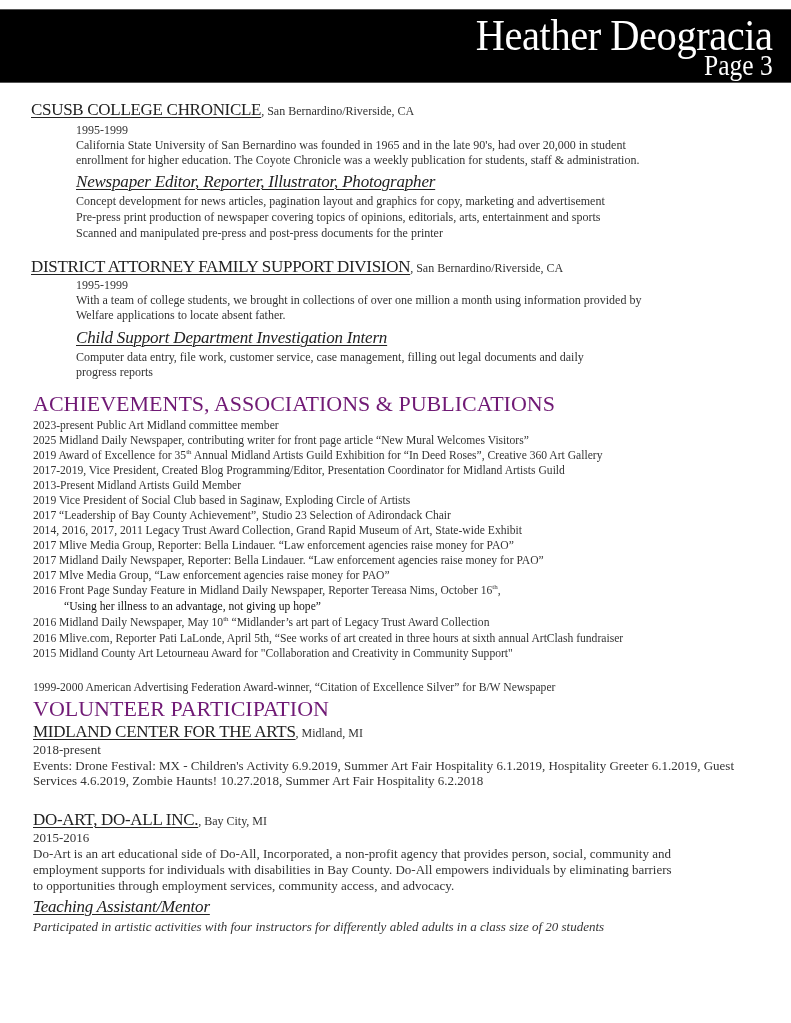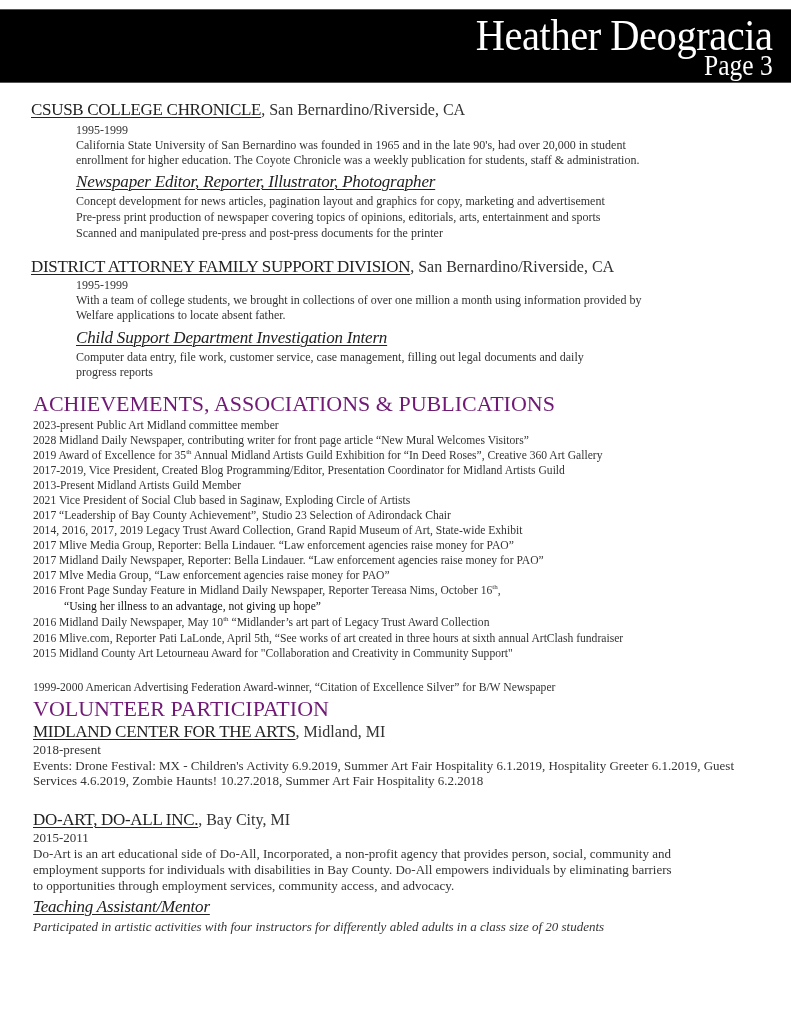--- a/index.html
+++ b/index.html
@@ -7,21 +7,21 @@
          font-family: "Liberation Serif", "DejaVu Serif", serif; color: #2a2a2a; }
   .header-bar { position: absolute; left: 0; top: 9px; width: 791px; height: 72px; background: #000000;
                 border-top: 1px solid #555; border-bottom: 1px solid #555; }
   .header-name { position: absolute; right: 18px; top: 2px; color: #ffffff; font-size: 44px; line-height: 48px;
                  font-family: "Liberation Serif", serif; letter-spacing: -0.5px; transform: scaleX(0.92); transform-origin: right; }
   .header-page { position: absolute; right: 18px; top: 40px; color: #ffffff; font-size: 30px; line-height: 30px;
                  font-family: "Liberation Serif", serif; transform: scaleX(0.85); transform-origin: right; }
   .content { position: absolute; left: 0; top: 0; width: 791px; }
   .org { position: absolute; left: 31px; font-size: 17px; color: #222; white-space: nowrap; }
   .org .org-name { text-decoration: underline; text-underline-offset: 2px; text-decoration-thickness: 1px; letter-spacing: -0.3px; }
-  .org .org-loc { font-size: 16px; color: #333; }
+  .org .org-loc { font-size: 12px; color: #333; }
   .line { position: absolute; white-space: nowrap; font-size: 12px; color: #333; line-height: 15px; }
   .indent { left: 76px; }
   .flush { left: 33px; }
   .role { position: absolute; left: 76px; font-size: 17px; font-style: italic; color: #222;
           text-decoration: underline; text-underline-offset: 2px; text-decoration-thickness: 1px; white-space: nowrap; letter-spacing: -0.2px; }
   .role.flush { left: 33px; }
   .section-title { position: absolute; left: 33px; font-size: 22px; color: #701a75; white-space: nowrap; letter-spacing: 0px; }
   .ach { position: absolute; left: 33px; font-size: 11.6px; color: #333; white-space: nowrap; line-height: 15px; }
   .ach.sub { left: 64px; color: #111; }
   sup { font-size: 7px; vertical-align: super; line-height: 0; }
@@ -53,27 +53,27 @@
   </div>
   <div class="line indent" style="top:278px;">1995-1999</div>
   <div class="line indent" style="top:293px;">With a team of college students, we brought in collections of over one million a month using information provided by</div>
   <div class="line indent" style="top:308px;">Welfare applications to locate absent father.</div>
   <div class="role" style="top:328px;">Child Support Department Investigation Intern</div>
   <div class="line indent" style="top:350px;">Computer data entry, file work, customer service, case management, filling out legal documents and daily</div>
   <div class="line indent" style="top:365px;">progress reports</div>
 
   <div class="section-title" style="top:391px;">ACHIEVEMENTS, ASSOCIATIONS &amp; PUBLICATIONS</div>
   <div class="ach" style="top:418px;">2023-present Public Art Midland committee member</div>
-  <div class="ach" style="top:433px;">2028 Midland Daily Newspaper, contributing writer for front page article “New Mural Welcomes Visitors”</div>
+  <div class="ach" style="top:433px;">2025 Midland Daily Newspaper, contributing writer for front page article “New Mural Welcomes Visitors”</div>
   <div class="ach" style="top:448px;">2019 Award of Excellence for 35<sup>th</sup> Annual Midland Artists Guild Exhibition for “In Deed Roses”, Creative 360 Art Gallery</div>
   <div class="ach" style="top:463px;">2017-2019, Vice President, Created Blog Programming/Editor, Presentation Coordinator for Midland Artists Guild</div>
   <div class="ach" style="top:478px;">2013-Present Midland Artists Guild Member</div>
-  <div class="ach" style="top:493px;">2021 Vice President of Social Club based in Saginaw, Exploding Circle of Artists</div>
+  <div class="ach" style="top:493px;">2019 Vice President of Social Club based in Saginaw, Exploding Circle of Artists</div>
   <div class="ach" style="top:508px;">2017 “Leadership of Bay County Achievement”, Studio 23 Selection of Adirondack Chair</div>
-  <div class="ach" style="top:523px;">2014, 2016, 2017, 2019 Legacy Trust Award Collection, Grand Rapid Museum of Art, State-wide Exhibit</div>
+  <div class="ach" style="top:523px;">2014, 2016, 2017, 2011 Legacy Trust Award Collection, Grand Rapid Museum of Art, State-wide Exhibit</div>
   <div class="ach" style="top:538px;">2017 Mlive Media Group, Reporter: Bella Lindauer. “Law enforcement agencies raise money for PAO”</div>
   <div class="ach" style="top:553px;">2017 Midland Daily Newspaper, Reporter: Bella Lindauer. “Law enforcement agencies raise money for PAO”</div>
   <div class="ach" style="top:568px;">2017 Mlve Media Group, “Law enforcement agencies raise money for PAO”</div>
   <div class="ach" style="top:583px;">2016 Front Page Sunday Feature in Midland Daily Newspaper, Reporter Tereasa Nims, October 16<sup>th</sup>,</div>
   <div class="ach sub" style="top:599px;">“Using her illness to an advantage, not giving up hope”</div>
   <div class="ach" style="top:615px;">2016 Midland Daily Newspaper, May 10<sup>th</sup> “Midlander’s art part of Legacy Trust Award Collection</div>
   <div class="ach" style="top:631px;text-align:center;">2016 Mlive.com, Reporter Pati LaLonde, April 5th, “See works of art created in three hours at sixth annual ArtClash fundraiser</div>
   <div class="ach" style="top:646px;">2015 Midland County Art Letourneau Award for "Collaboration and Creativity in Community Support"</div>
   <div class="ach" style="top:673px;margin-top:7px;">1999-2000 American Advertising Federation Award-winner, “Citation of Excellence Silver” for B/W Newspaper</div>
 
@@ -81,20 +81,20 @@
   <div class="org" style="top:722px; left:33px;">
     <span class="org-name">MIDLAND CENTER FOR THE ARTS</span><span class="org-loc">, Midland, MI</span>
   </div>
   <div class="vol" style="top:742px;">2018-present</div>
   <div class="vol" style="top:758px;">Events: Drone Festival: MX - Children's Activity 6.9.2019, Summer Art Fair Hospitality 6.1.2019, Hospitality Greeter 6.1.2019, Guest</div>
   <div class="vol" style="top:773px;">Services 4.6.2019, Zombie Haunts! 10.27.2018, Summer Art Fair Hospitality 6.2.2018</div>
 
   <div class="org" style="top:810px; left:33px;">
     <span class="org-name">DO-ART, DO-ALL INC.</span><span class="org-loc">, Bay City, MI</span>
   </div>
-  <div class="vol" style="top:830px;">2015-2011</div>
+  <div class="vol" style="top:830px;">2015-2016</div>
   <div class="vol" style="top:846px;">Do-Art is an art educational side of Do-All, Incorporated, a non-profit agency that provides person, social, community and</div>
   <div class="vol" style="top:862px;">employment supports for individuals with disabilities in Bay County.  Do-All empowers individuals by eliminating barriers</div>
   <div class="vol" style="top:878px;">to opportunities through employment services, community access, and advocacy.</div>
   <div class="role flush" style="top:897px;text-align:center;">Teaching Assistant/Mentor</div>
   <div class="vol" style="top:919px;font-style:italic;">Participated in artistic activities with four instructors for differently abled adults in a class size of 20 students</div>
 
 </div>
 
 </body></html>

